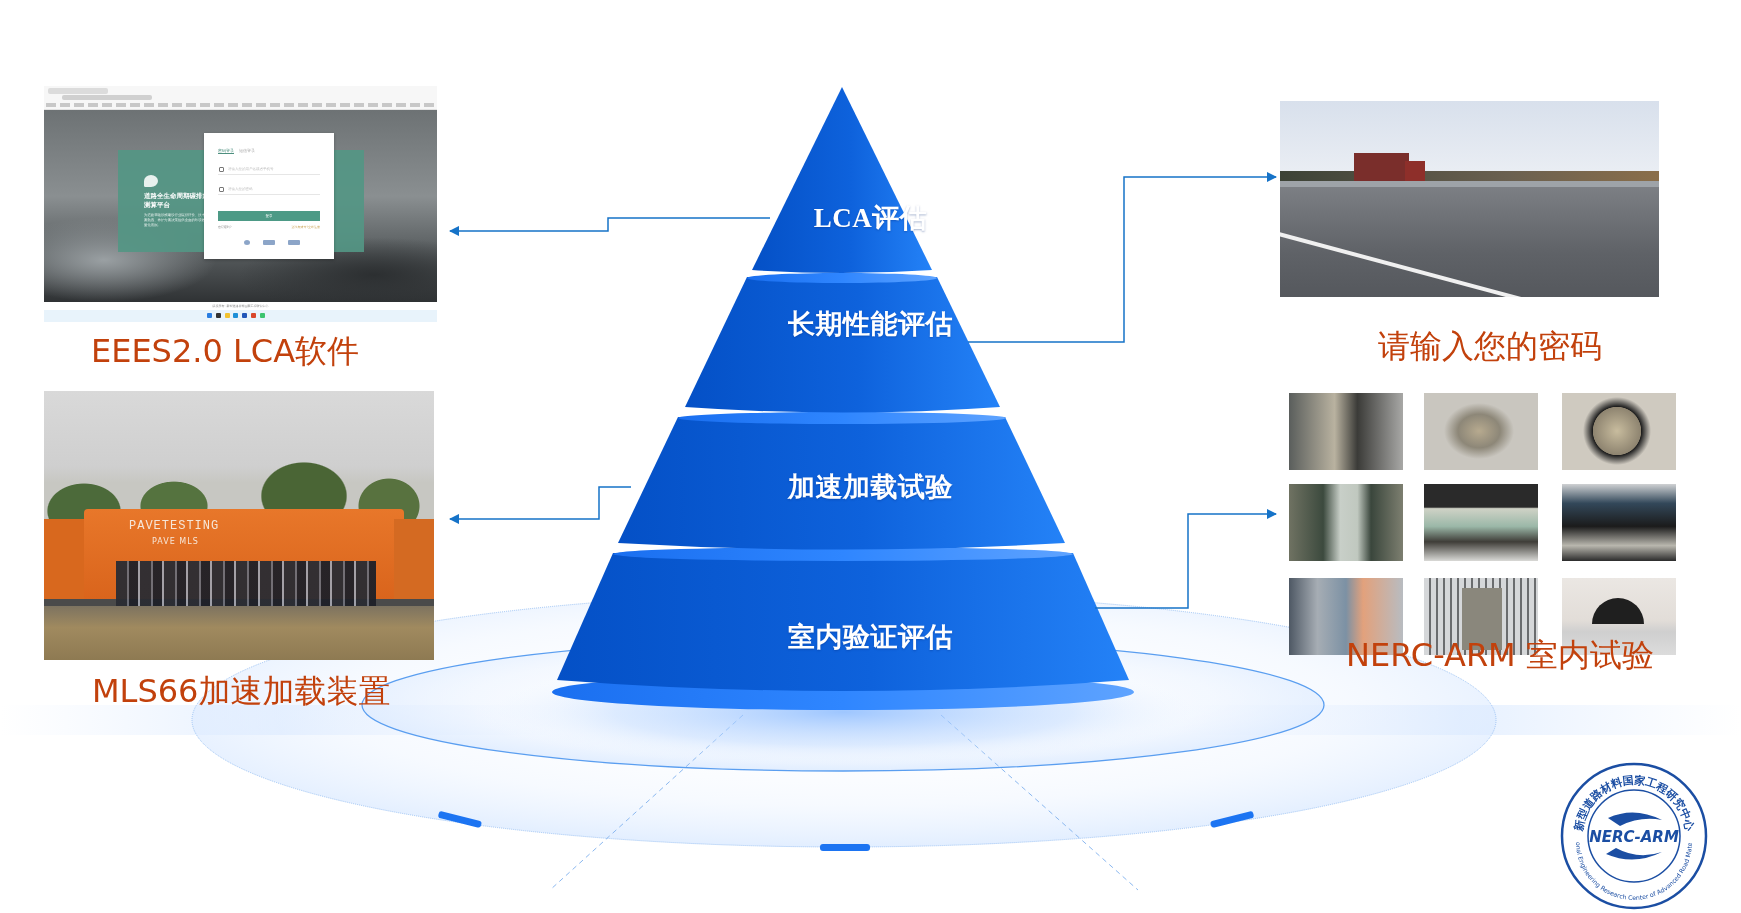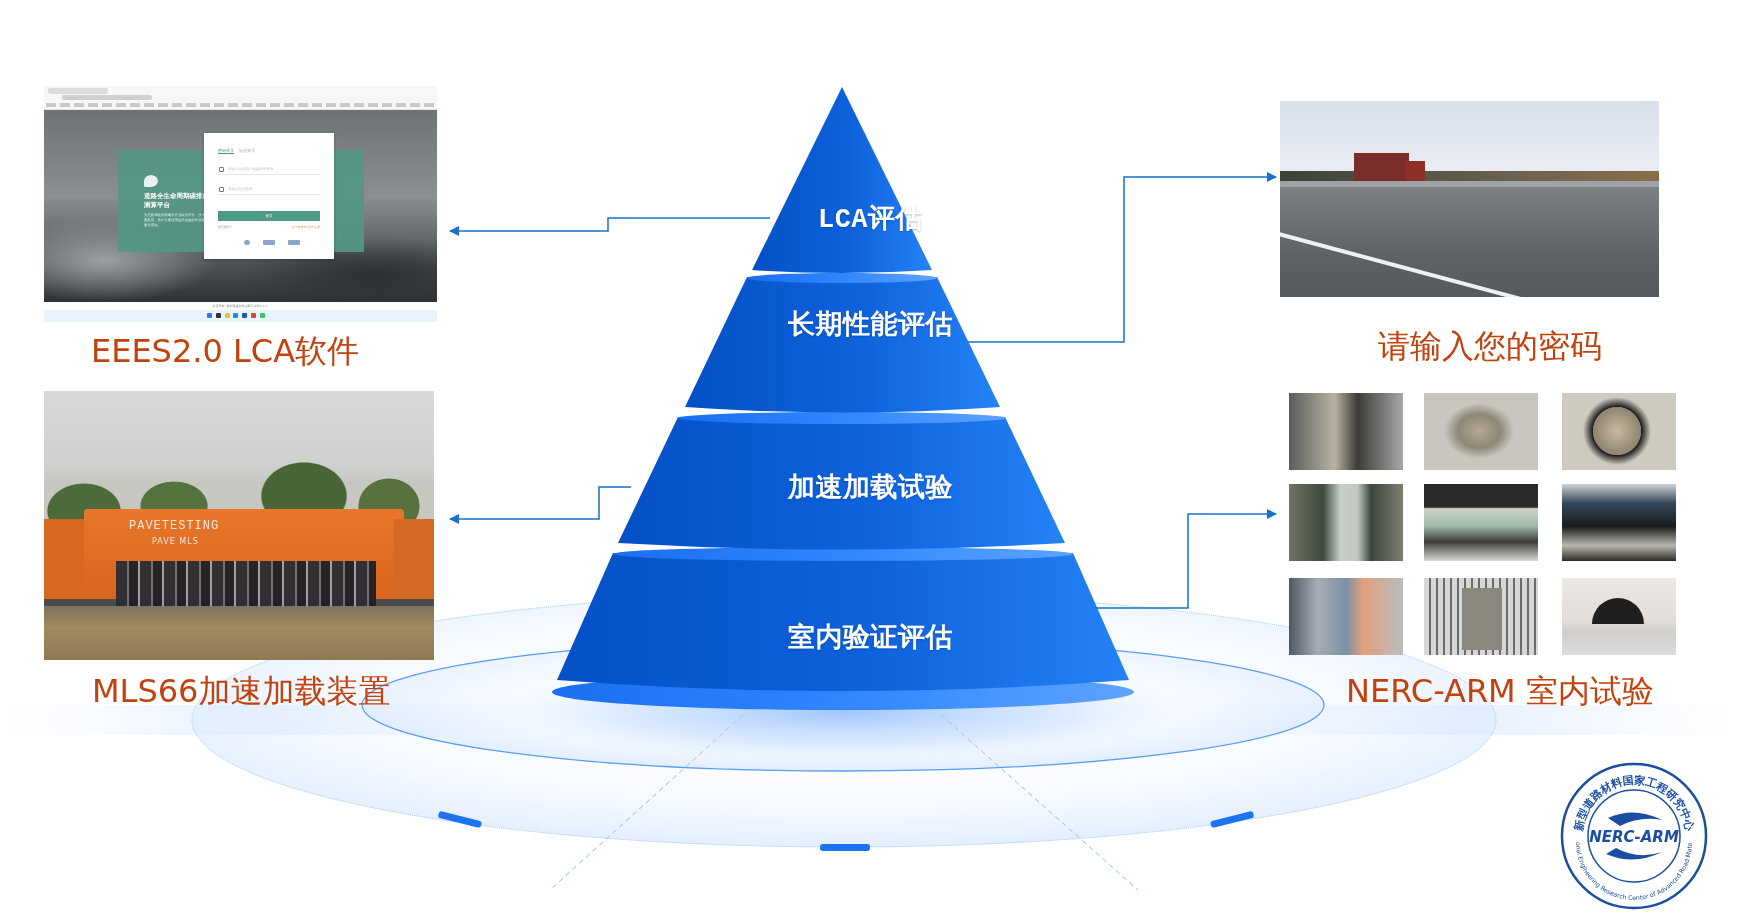--- a/index.html
+++ b/index.html
@@ -9,21 +9,21 @@
   
   #bg-svg { position: absolute; left: 0; top: 0; width: 1741px; height: 913px; }
 
   
   .layer-label {
     position: absolute; left: 0; width: 1741px; text-align: center;
     color: #ffffff; font-weight: bold; font-size: 27px; letter-spacing: 0.5px;
     text-shadow: 0 1px 2px rgba(0,40,120,0.35);
     pointer-events: none;
   }
-  .layer-label.serif-mix .lat { font-family: Liberation Mono, monospace; }
+  .layer-label.serif-mix .lat { font-family: Liberation Serif, serif; }
 
   
   .caption {
     position: absolute; font-weight: normal; font-size: 32px; color: #c2410c;
     white-space: nowrap; text-align: center;
   }
 
   
   .lca-shot { position: absolute; left: 44px; top: 86px; width: 393px; height: 236px; background: #f3f3f3; overflow: hidden; }
   .lca-shot .chrome { height: 24px; background: #f7f7f7; border-bottom: 1px solid #e2e2e2; position: relative; }
@@ -253,21 +253,21 @@
   <div class="lab-cell" style="left:1562px; top:484px; background:linear-gradient(180deg,#cfd1d3 0%,#33485a 25%,#1b1b1b 55%,#b9b7ae 80%,#2b2b2b 100%);"></div>
 
   <div class="lab-cell" style="left:1289px; top:578px; background:linear-gradient(90deg,#4e5864 0%,#a6adb4 25%,#7c91a4 50%,#e2a17c 65%,#b8bcc1 100%);"></div>
   <div class="lab-cell" style="left:1424px; top:578px; background:repeating-linear-gradient(90deg,#d5d7d9 0 5px,#6a6c6e 5px 7px);">
     <div style="position:absolute;left:38px;top:10px;width:40px;height:62px;background:#8a877c;"></div>
   </div>
   <div class="lab-cell" style="left:1562px; top:578px; background:linear-gradient(180deg,#ebe7e3 0%,#e2ddd8 55%,#cfcfcf 70%,#dcdcdc 100%);">
     <div style="position:absolute;left:30px;top:20px;width:52px;height:26px;border-radius:26px 26px 0 0;background:#1f1f1f;"></div>
   </div>
 </div>
-<div class="caption" style="left:1346px; top:670px; width:290px;text-align:right;">NERC-ARM 室内试验</div>
+<div class="caption" style="left:1346px; top:634px; width:290px;text-align:right;">NERC-ARM 室内试验</div>
 
 <svg class="logo" viewBox="0 0 148 148">
   <defs>
     <path id="topArc" d="M 22,74 A 52,52 0 0 1 126,74"></path>
     <path id="botArc" d="M 16,80 A 58,58 0 0 0 132,80"></path>
   </defs>
   <circle cx="74" cy="74" r="72" fill="#ffffff" stroke="#1b4ea3" stroke-width="2.5"></circle>
   <circle cx="74" cy="74" r="46" fill="#ffffff" stroke="#1b4ea3" stroke-width="1.5"></circle>
   <text font-size="11" font-weight="bold" fill="#1b4ea3">
     <textPath href="#topArc" startOffset="50%" text-anchor="middle">新型道路材料国家工程研究中心</textPath>

